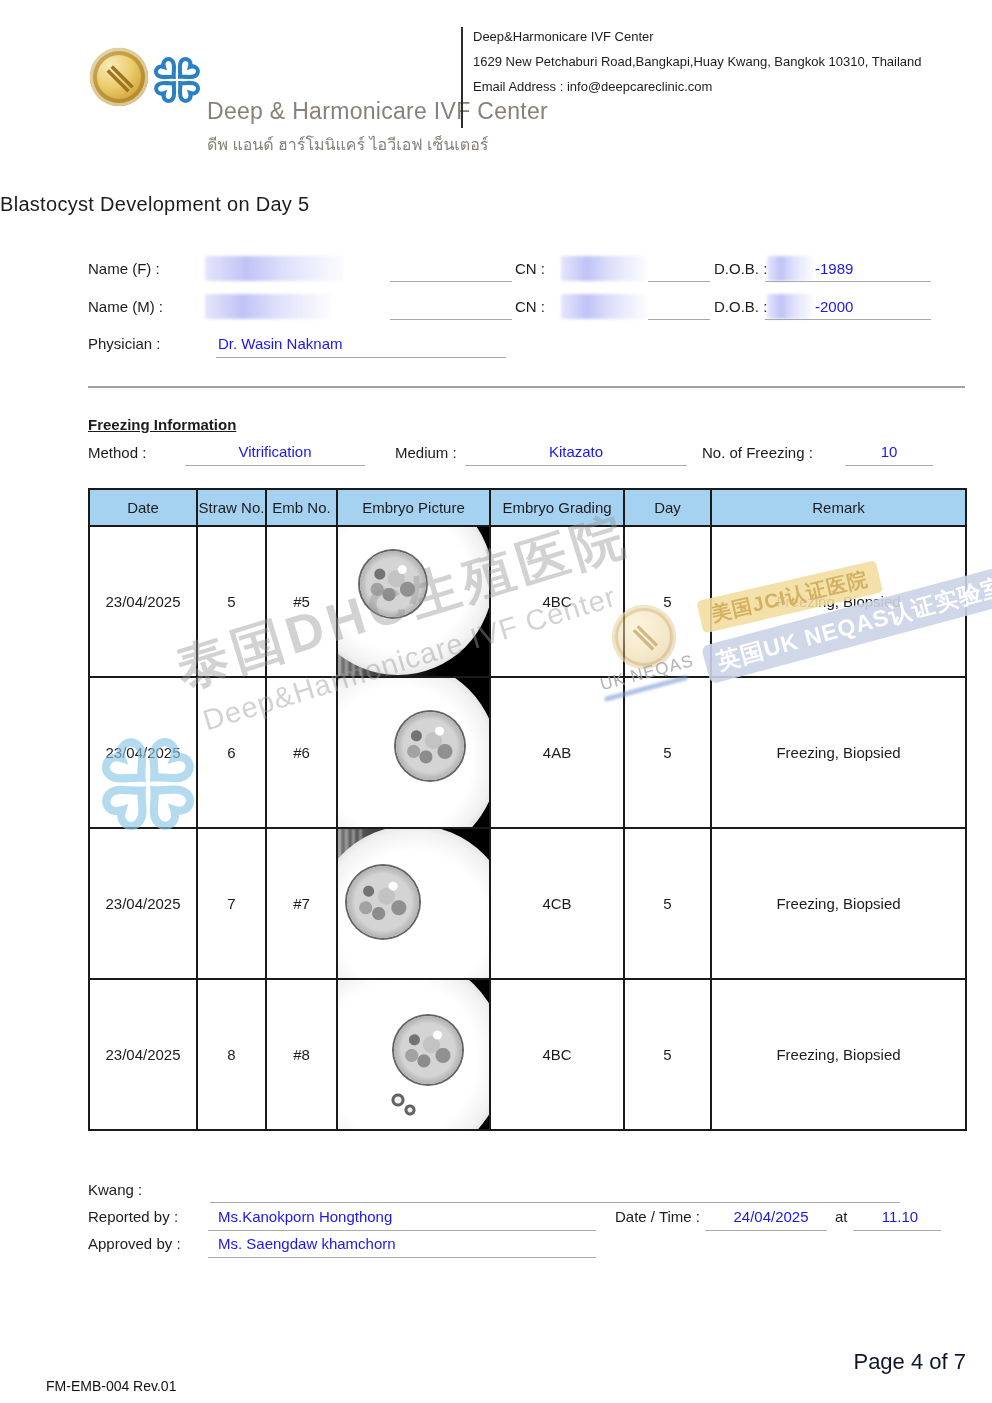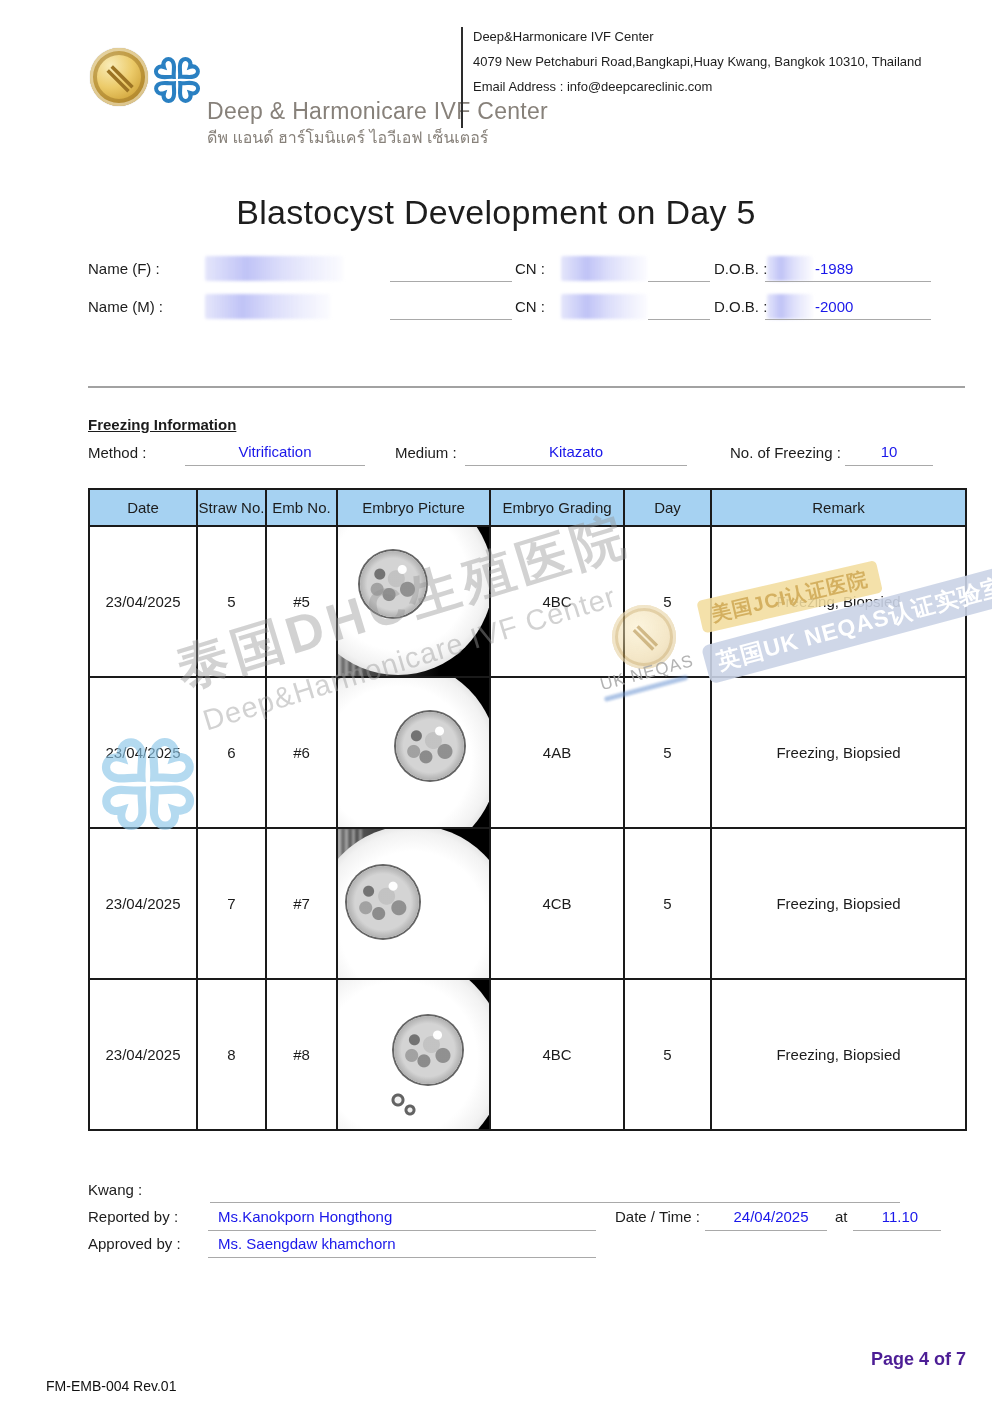--- a/index.html
+++ b/index.html
@@ -9,28 +9,28 @@
   
   .coin { position:absolute; left:90px; top:48px; width:58px; height:58px; border-radius:50%;
     background: radial-gradient(circle at 35% 30%, #f9ecb8, #eccb6a 40%, #d3a83f 68%, #b3842a 100%);
     box-shadow: inset 0 0 0 3px rgba(255,248,220,.55), inset 0 0 0 7px rgba(158,118,38,.55), 0 0 1px rgba(0,0,0,.4); }
   .coin .slash { position:absolute; left:50%; top:50%; transform:translate(-50%,-50%) rotate(-45deg);
     font-size:30px; font-weight:bold; color:#9c7424; letter-spacing:2px; }
   .clover-svg { position:absolute; left:149px; top:49px; color:#2a80c2; }
   .wm-clover-svg { position:absolute; left:92px; top:728px; color:rgba(140,198,232,.65); z-index:5; }
   .brand { position:absolute; left:207px; top:55px; color:#87817a; }
   .brand-name { font-size:23px; letter-spacing:.3px; white-space:nowrap;margin-top:43px; }
-  .brand-thai { font-size:16px; white-space:nowrap; }
+  .brand-thai { font-size:16px; margin-top:7px; white-space:nowrap; }
   .hdr-divider { position:absolute; left:461px; top:27px; width:2px; height:101px; background:#2d2d2d; }
   .contact { position:absolute; left:473px; top:26px; font-size:13px; color:#1d1d1d; }
   .contact div { height:25px; line-height:22px; white-space:nowrap; }
 
   
-  .title { position:absolute; top:193px; left:0; width:100%; text-align:center;
-    font-size:34px; color:#1d1d1d; letter-spacing:.3px; }
+  .title { position:absolute; top:193px; left:0; width:100%; 
+    font-size:20px; color:#1d1d1d; letter-spacing:.3px; }
 
   
   .prow { position:absolute; left:88px; width:877px; height:30px; font-size:15px; }
   .prow .lbl { position:absolute; top:2px; white-space:nowrap; }
   .uline { position:absolute; height:1px; background:#a9a9a9; }
   .redact { position:absolute; top:-2px; height:25px; border-radius:2px;
     background:linear-gradient(90deg, rgba(197,200,246,.45), rgba(176,180,244,.8) 30%, rgba(196,199,247,.6) 55%, rgba(211,213,249,.4) 78%, rgba(232,233,251,.18));
     filter:blur(1.5px); }
   .bluev { color:#1a17ea; }
   .prow .val { position:absolute; top:2px; white-space:nowrap; }
@@ -96,21 +96,21 @@
     background:rgba(243,221,158,.88); color:rgba(212,176,96,1); font-size:20px; font-weight:bold;
     padding:3px 12px; border-radius:5px; letter-spacing:1px; }
   .wm-neqas { left:706px; top:646px; transform:rotate(-15deg); transform-origin:left center;
     background:rgba(202,211,229,.9); color:#ffffff; font-size:23px; font-weight:bold;
     padding:4px 12px; border-radius:7px; letter-spacing:1px; }
 
   
   .frow { position:absolute; left:88px; width:877px; height:30px; font-size:15px; }
   .frow .lbl { position:absolute; top:2px; white-space:nowrap; }
   .frow .val { position:absolute; top:2px; white-space:nowrap; }
-  .page-num { position:absolute; right:26px; top:1349px; font-size:18px; font-weight:700; color:#4c1d95; }
+  .page-num { position:absolute; right:26px; top:1349px; font-size:22px; font-weight:400; color:#0f172a; }
   .form-code { position:absolute; left:46px; top:1378px; font-size:14px; color:#111; }
 </style>
 </head>
 <body>
 
 <div class="page">
 
   <svg width="0" height="0" style="position:absolute">
     <symbol id="clover" viewBox="0 0 64 64">
       <g fill="none" stroke="currentColor" stroke-width="6">
@@ -128,21 +128,21 @@
   <svg class="clover-svg" width="56" height="62" viewBox="0 0 64 64">
       <use href="#clover"></use>
     </svg>
   <div class="brand">
     <div class="brand-name">Deep &amp; Harmonicare IVF Center</div>
     <div class="brand-thai">ดีพ แอนด์ ฮาร์โมนิแคร์ ไอวีเอฟ เซ็นเตอร์</div>
   </div>
   <div class="hdr-divider"></div>
   <div class="contact">
     <div>Deep&amp;Harmonicare IVF Center</div>
-    <div>4079 New Petchaburi Road,Bangkapi,Huay Kwang, Bangkok 10310, Thailand</div>
+    <div>1629 New Petchaburi Road,Bangkapi,Huay Kwang, Bangkok 10310, Thailand</div>
     <div>Email Address : info@deepcareclinic.com</div>
   </div>
 
   <div class="title">Blastocyst Development on Day 5</div>
 
   <div class="prow" style="top:258px">
     <span class="lbl" style="left:0">Name (F) :</span>
     <span class="redact" style="left:117px;width:138px"></span>
     <span class="uline" style="left:302px;top:23px;width:122px"></span>
     <span class="lbl" style="left:427px">CN :</span>
@@ -158,31 +158,36 @@
     <span class="redact" style="left:117px;width:125px"></span>
     <span class="uline" style="left:302px;top:23px;width:122px"></span>
     <span class="lbl" style="left:427px">CN :</span>
     <span class="redact" style="left:473px;width:86px"></span>
     <span class="uline" style="left:560px;top:23px;width:62px"></span>
     <span class="lbl" style="left:626px">D.O.B. :</span>
     <span class="redact" style="left:679px;width:46px"></span>
     <span class="val bluev" style="left:727px">-2000</span>
     <span class="uline" style="left:677px;top:23px;width:166px"></span>
   </div>
+  <div class="prow" style="top:333px">
+    <span class="lbl" style="left:0">Physician :</span>
+    <span class="val bluev" style="left:130px">Dr. Wasin Naknam</span>
+    <span class="uline" style="left:128px;top:24px;width:290px"></span>
+  </div>
 
   <div class="sec-sep"></div>
   <div class="fz-head">Freezing Information</div>
   <div class="fzrow">
     <span class="lbl" style="left:0">Method :</span>
     <span class="cval bluev" style="left:97px;width:180px">Vitrification</span>
     <span class="uline" style="left:97px;top:24px;width:180px"></span>
     <span class="lbl" style="left:307px">Medium :</span>
     <span class="cval bluev" style="left:377px;width:222px">Kitazato</span>
     <span class="uline" style="left:377px;top:24px;width:222px"></span>
-    <span class="lbl" style="left:642px">No. of Freezing :</span>
+    <span class="lbl" style="left:614px">No. of Freezing :</span>
     <span class="cval bluev" style="left:757px;width:88px">10</span>
     <span class="uline" style="left:757px;top:24px;width:88px"></span>
   </div>
 
   <table class="grid">
     <colgroup>
       <col style="width:108px">
         <col style="width:69px">
         <col style="width:71px">
       <col style="width:153px">

